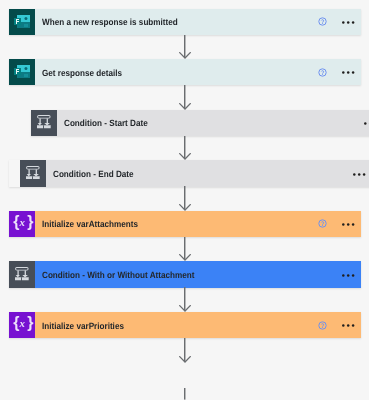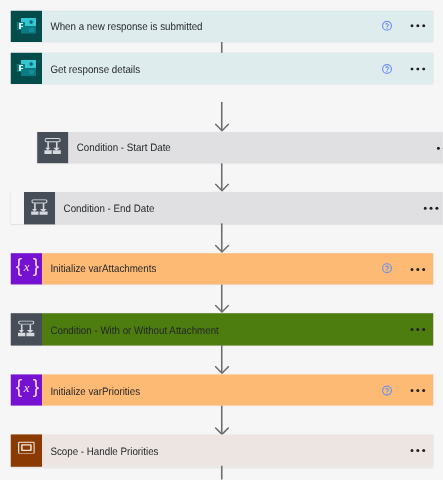--- a/index.html
+++ b/index.html
@@ -1,17 +1,17 @@
 <!DOCTYPE html>
 <html><head>
 <meta charset="utf-8">
 <style>
   html,body{margin:0;padding:0;}
   body{width:369px;height:400px;background:#f6f6f6;-webkit-font-smoothing:antialiased;font-family:"Liberation Sans",sans-serif;overflow:hidden;}
-  .canvas{position:relative;width:369px;height:400px;}
+  .canvas{position:relative;width:369px;height:400px;font-weight:bold;}
   .card{position:absolute;left:9.15px;width:351.5px;height:26.4px;display:flex;align-items:stretch;
         box-shadow:0 0.6px 1.8px rgba(0,0,0,0.10),0 0 0.6px rgba(0,0,0,0.10);}
   .icon-box{width:25.4px;flex:0 0 25.4px;display:flex;align-items:center;justify-content:center;}
   .body{flex:1 1 auto;display:flex;align-items:center;position:relative;}
   .title{font-size:9px;line-height:1;color:#23272b;margin-left:7.3px;white-space:nowrap;
          transform:translateY(1px) scaleX(0.905);transform-origin:left center;-webkit-font-smoothing:antialiased;text-rendering:geometricPrecision;}
   .actions{position:absolute;right:0;top:0;height:100%;display:flex;align-items:center;}
   .help{width:9px;height:9px;display:block;margin-right:15.5px;line-height:0;}
   .dots{display:block;line-height:0;margin-right:5.9px;margin-top:-0.6px;}
   .conn{position:absolute;left:184px;width:2px;line-height:0;font-size:0;}
@@ -49,21 +49,21 @@
             </svg></span>
         </div>
       </div>
     </div>
     <div class="conn" style="top: 34.55px; height: 23.55px;"><svg width="2" height="23.549999999999997" viewBox="0 0 2 23.549999999999997" preserveAspectRatio="none">
         <rect x="0.0" y="0" width="1.45" height="23.549999999999997" fill="#6a6d70"></rect>
       </svg></div>
     <div class="arrow" style="top: 52.2px;"><svg width="12" height="7" viewBox="0 0 12 7">
         <path d="M0.7 0.6 L6 6 L11.3 0.6" fill="none" stroke="#6a6d70" stroke-width="1.25" stroke-linecap="square"></path>
       </svg></div>
-    <div class="card" style="top: 44px;">
+    <div class="card" style="top: 59px;">
       <div class="icon-box" style="background:#044b4b">
         <svg width="17.3" height="13.5" viewBox="0 0 17.3 13.5" shape-rendering="crispEdges" style="margin-top:-0.4px;margin-left:-0.1px">
           <rect x="4.35" y="0" width="12.85" height="6.9" rx="0.3" fill="#35c8d4"></rect>
           <rect x="4.35" y="6.9" width="12.85" height="6.45" rx="0.3" fill="#0d7a84"></rect>
           <circle cx="12.95" cy="3.4" r="1.5" fill="#0a6a74" shape-rendering="geometricPrecision"></circle>
           <rect x="11.4" y="8.7" width="4.0" height="3.1" rx="0.25" fill="#148f99"></rect>
           <rect x="0.95" y="3.2" width="7.3" height="7.1" rx="0.6" fill="#038081"></rect>
           <path d="M2.9 3.8h3.2v1.2H4.25V6.3h1.7v1.15H4.25V9.0H2.9z" fill="#e8f5f6"></path>
         </svg>
       </div>
@@ -189,21 +189,21 @@
           <path d="M1.8 0.1h10.1a1.7 1.7 0 0 1 0 3.4H1.8a1.7 1.7 0 0 1 0-3.4z" fill="#d6dadf"></path>
           <path d="M1.9 0.9h9.9a0.9 0.9 0 0 1 0 1.8H1.9a0.9 0.9 0 0 1 0-1.8z" fill="#474e58"></path>
           <rect x="2.45" y="3.4" width="1.3" height="5.4" fill="#d6dadf"></rect>
           <rect x="9.65" y="3.4" width="1.3" height="5.4" fill="#d6dadf"></rect>
           <path d="M0.7 8.1h4.2l-2.1 2.4z" fill="#d6dadf"></path>
           <path d="M7.3 8.1h5.6l-2.8 2.5z" fill="#d6dadf"></path>
           <rect x="-0.3" y="10.3" width="6.4" height="3.0" rx="0.2" fill="#d6dadf"></rect>
           <rect x="7.0" y="10.3" width="6.7" height="3.0" rx="0.2" fill="#d6dadf"></rect>
         </svg>
       </div>
-      <div class="body" style="background:#4d7c0f">
+      <div class="body" style="background:#3b82f6">
         <span class="title">Condition - With or Without Attachment</span>
         <div class="actions">
           <span class="dots"><svg width="12.6" height="3" viewBox="0 0 12.6 3">
               <circle cx="1.3" cy="1.5" r="1.25" fill="#201f1e"></circle>
               <circle cx="6.2" cy="1.5" r="1.25" fill="#201f1e"></circle>
               <circle cx="11.1" cy="1.5" r="1.25" fill="#201f1e"></circle>
             </svg></span>
         </div>
       </div>
     </div>
@@ -238,35 +238,16 @@
             </svg></span>
         </div>
       </div>
     </div>
     <div class="conn" style="top: 337.85px; height: 23.55px;"><svg width="2" height="23.549999999999997" viewBox="0 0 2 23.549999999999997" preserveAspectRatio="none">
         <rect x="0.0" y="0" width="1.45" height="23.549999999999997" fill="#6a6d70"></rect>
       </svg></div>
     <div class="arrow" style="top: 355.5px;"><svg width="12" height="7" viewBox="0 0 12 7">
         <path d="M0.7 0.6 L6 6 L11.3 0.6" fill="none" stroke="#6a6d70" stroke-width="1.25" stroke-linecap="square"></path>
       </svg></div>
-    <div class="card" style="top: 362.4px;">
-      <div class="icon-box" style="background:#8b3a03">
-        <svg width="14" height="10.6" viewBox="0 0 14 10.6" style="margin-top:-5.3px">
-          <rect x="0.5" y="0.5" width="13.0" height="9.6" rx="0.8" fill="none" stroke="#f6e9e1" stroke-width="1"></rect>
-          <rect x="2.6" y="2.2" width="8.8" height="5.6" rx="0.7" fill="#f6e9e1"></rect>
-          <rect x="3.8" y="3.2" width="6.4" height="3.6" rx="0.3" fill="#8b3a03"></rect>
-        </svg>
-      </div>
-      <div class="body" style="background:#ece5e1">
-        <span class="title">Scope - Handle Priorities</span>
-        <div class="actions">
-          <span class="dots"><svg width="12.6" height="3" viewBox="0 0 12.6 3">
-              <circle cx="1.3" cy="1.5" r="1.25" fill="#201f1e"></circle>
-              <circle cx="6.2" cy="1.5" r="1.25" fill="#201f1e"></circle>
-              <circle cx="11.1" cy="1.5" r="1.25" fill="#201f1e"></circle>
-            </svg></span>
-        </div>
-      </div>
-    </div>
     <div class="conn" style="top: 388.4px; height: 11.6px;"><svg width="2" height="11.600000000000023" viewBox="0 0 2 11.600000000000023" preserveAspectRatio="none">
         <rect x="0.0" y="0" width="1.45" height="11.600000000000023" fill="#6a6d70"></rect>
       </svg></div>
   </div>
 
 </body></html>

